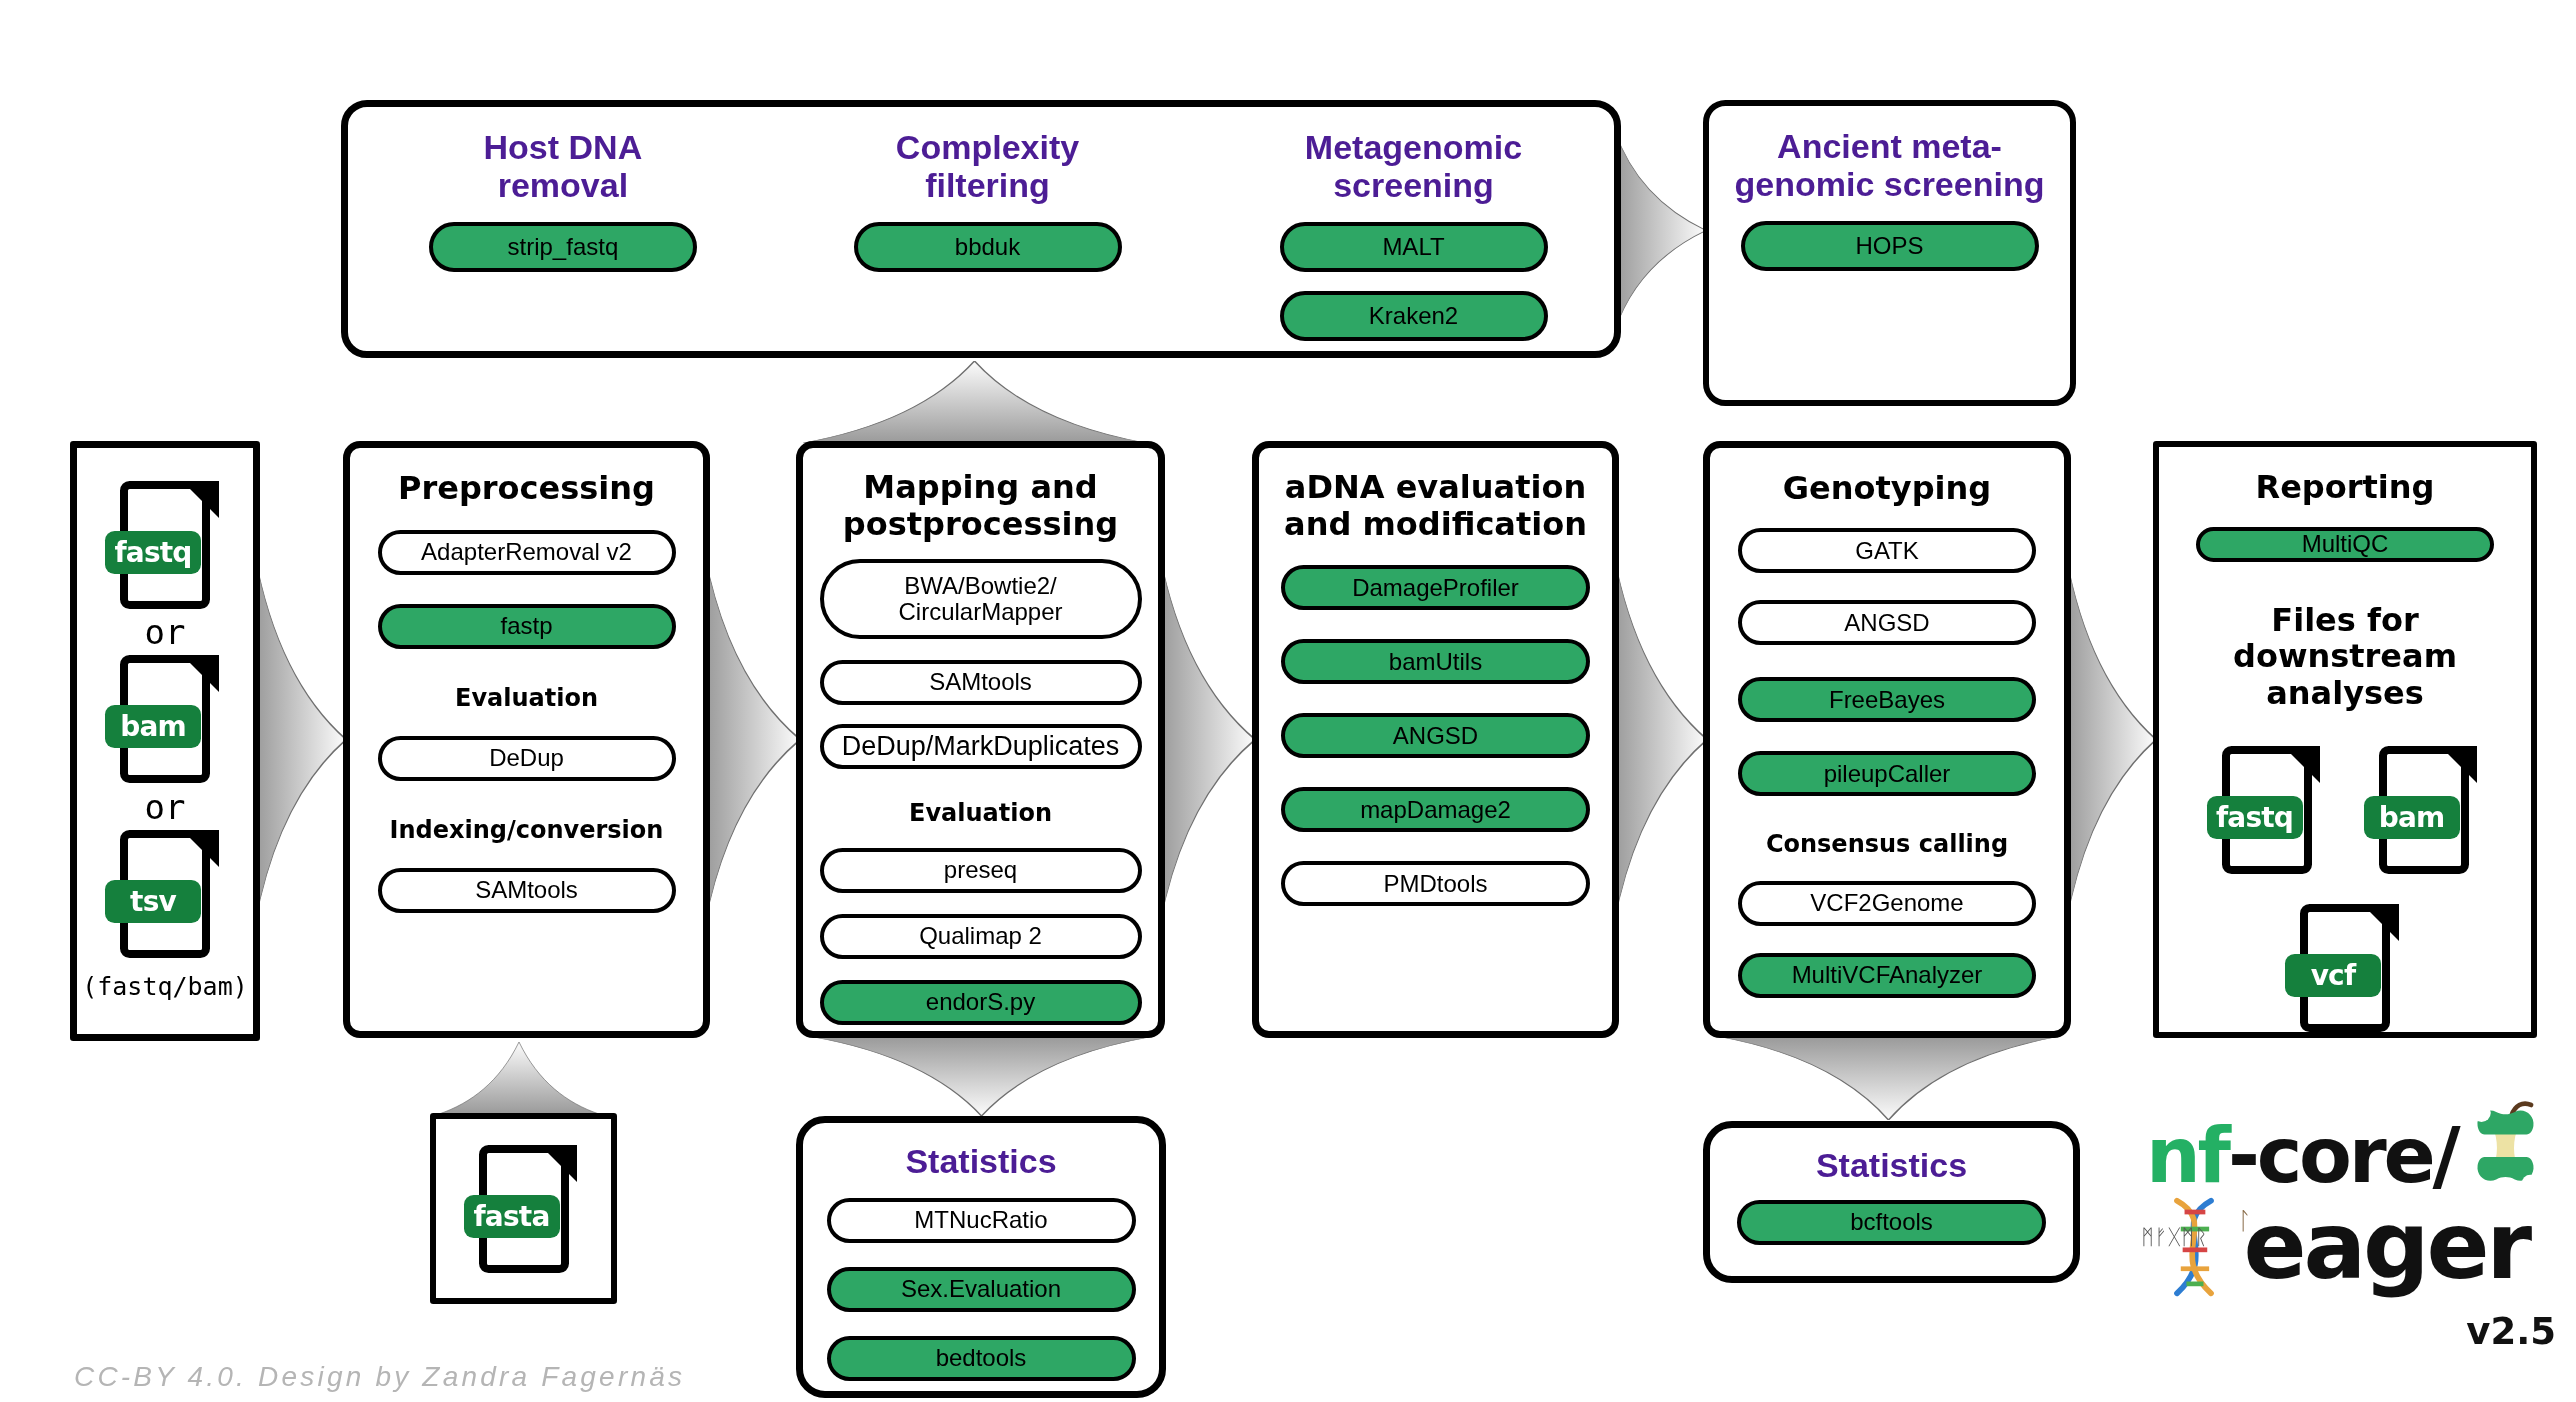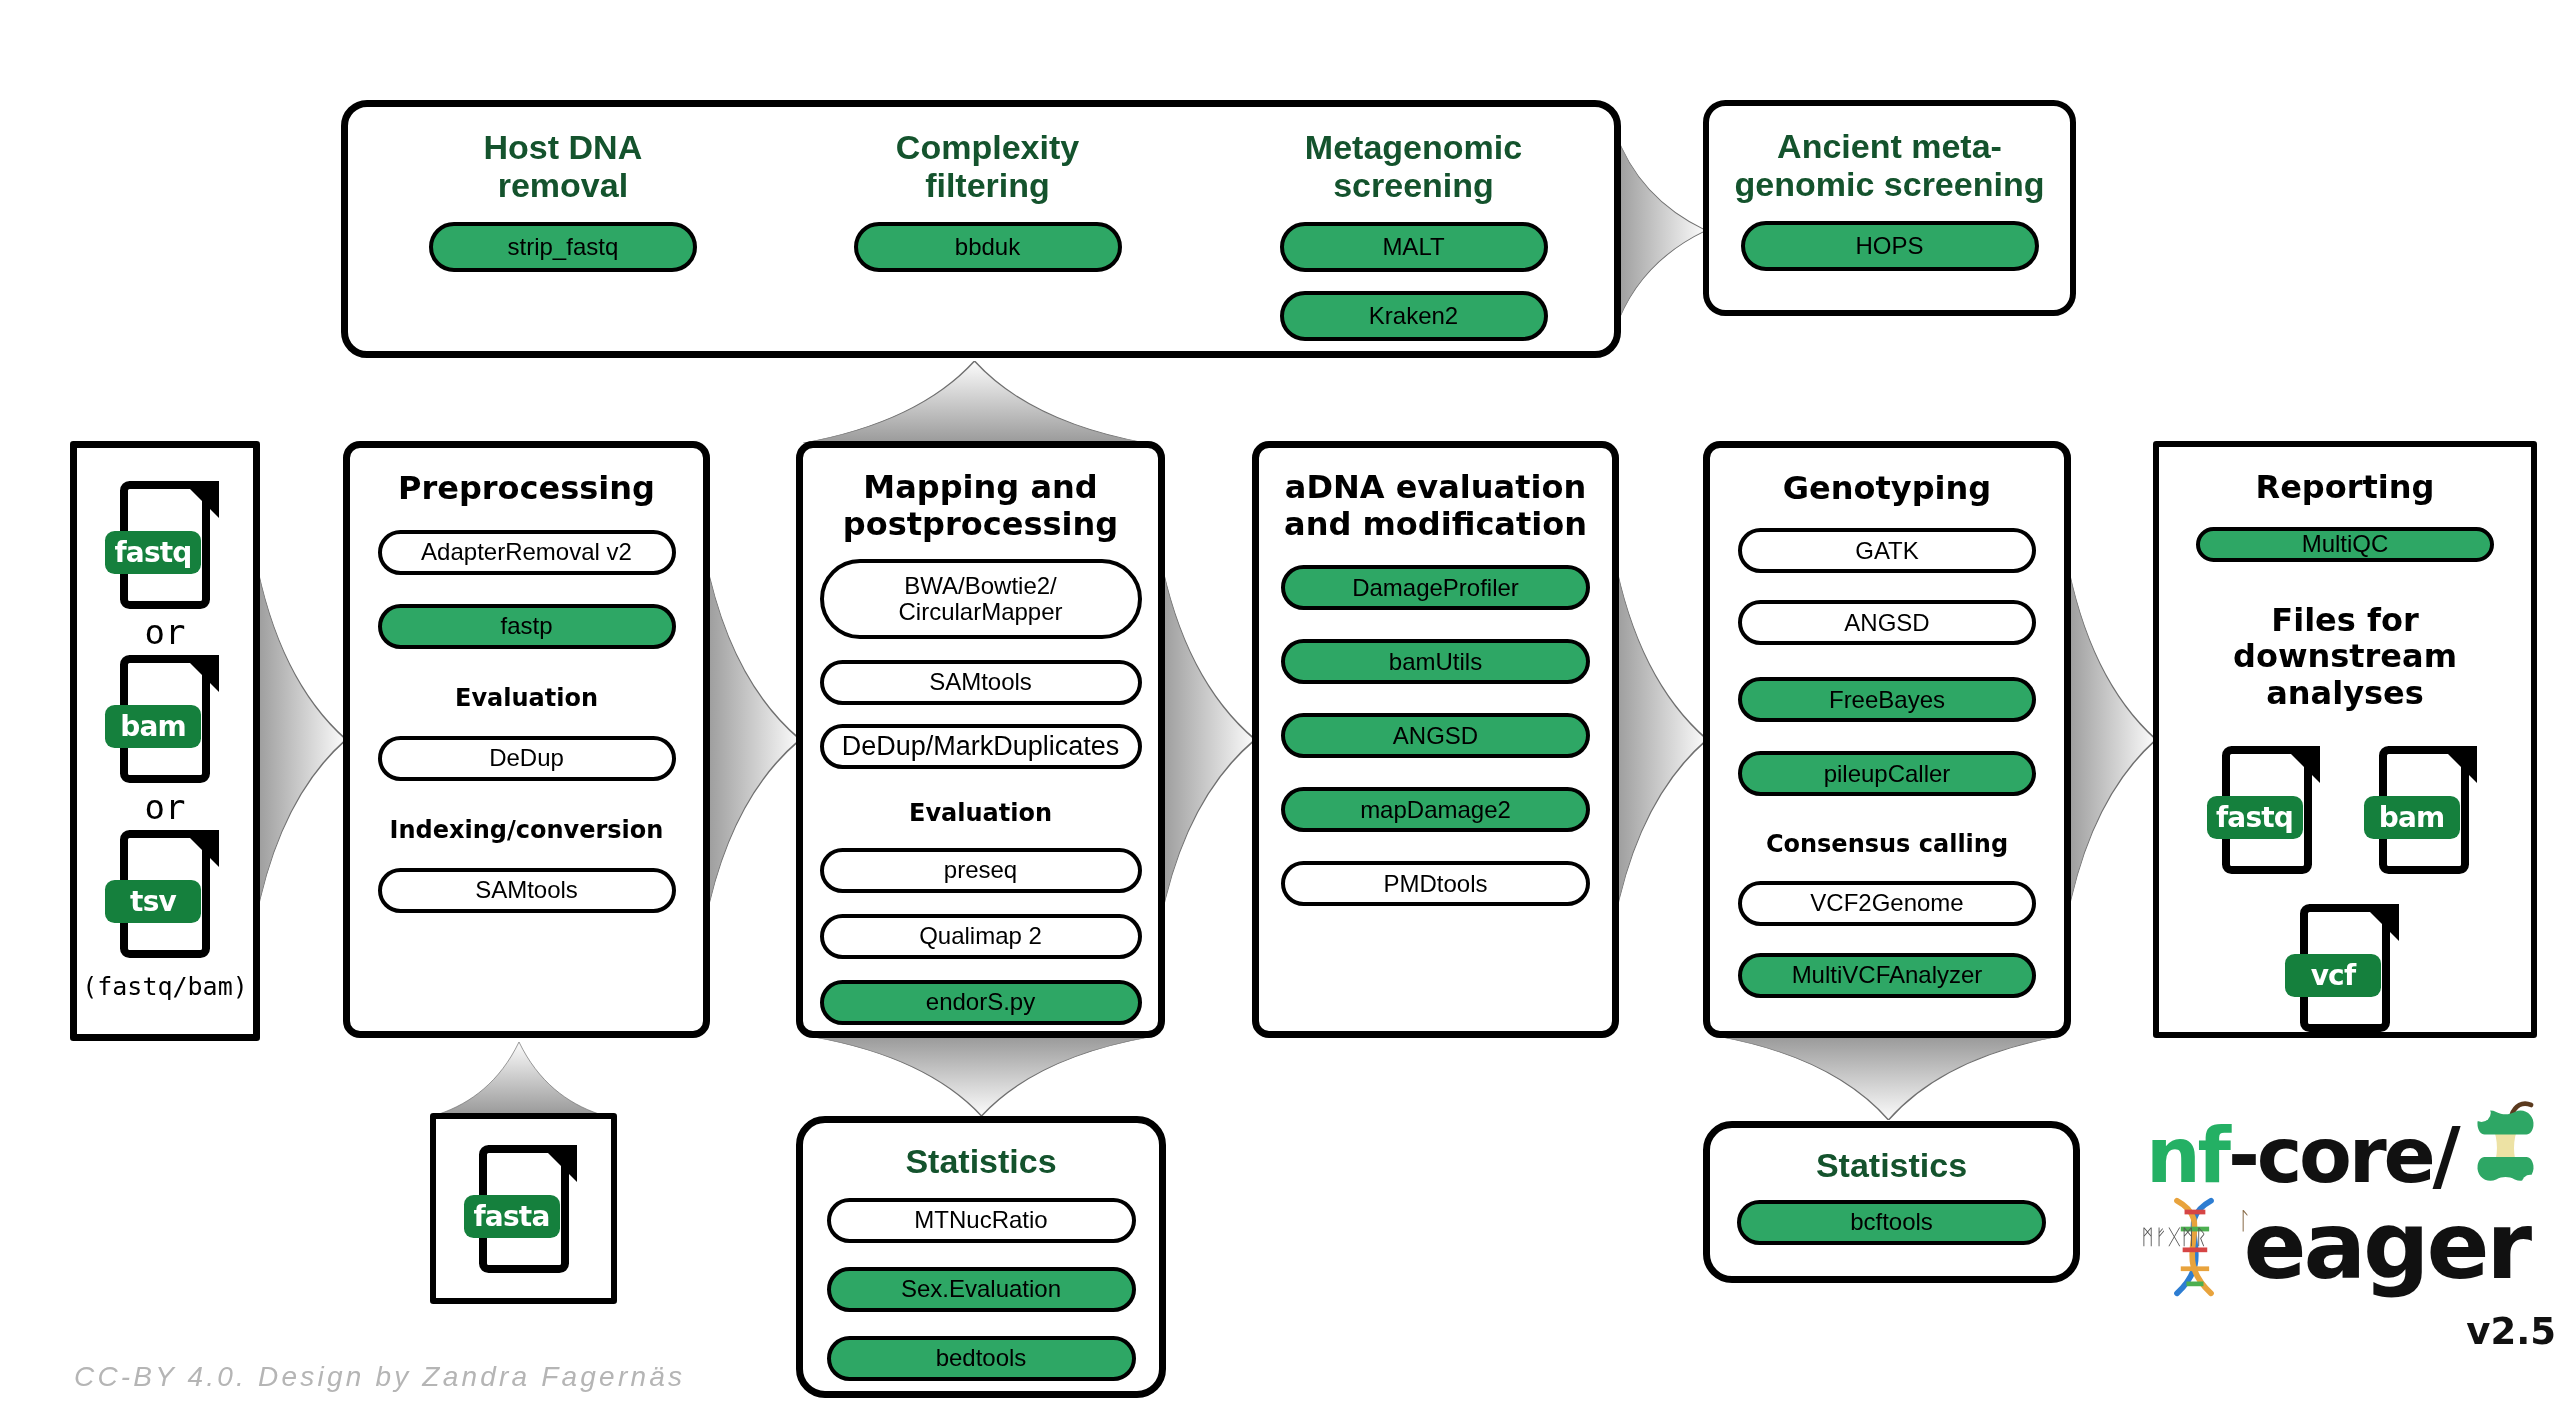--- a/index.html
+++ b/index.html
@@ -6,21 +6,21 @@
   #canvas{position:relative;width:2576px;height:1403px;background:#ffffff;overflow:hidden;
           font-family:"Liberation Sans",sans-serif;}
 
   
   .rbox{position:absolute;background:#fff;border:7.2px solid #000;border-radius:17px;box-sizing:border-box;}
   .sqbox{position:absolute;background:#fff;border:7.2px solid #000;border-radius:3.2px;box-sizing:border-box;}
   .col{display:flex;flex-direction:column;align-items:center;}
 
   
   .toptitle{font-family:"Liberation Sans",sans-serif;font-weight:bold;font-size:34px;line-height:1.12;
-            text-align:center;white-space:pre-line;color:#14532d;}
+            text-align:center;white-space:pre-line;color:#4c1d95;}
   .maintitle{font-family:"DejaVu Sans",sans-serif;font-weight:bold;font-size:32px;line-height:1.15;
              text-align:center;white-space:pre-line;color:#000;letter-spacing:0px;}
   .subtitle{font-family:"DejaVu Sans",sans-serif;font-weight:bold;font-size:24px;text-align:right;color:#000;}
 
   
   .pill{display:flex;align-items:center;justify-content:center;box-sizing:border-box;
         border:4px solid #000;border-radius:56px;background:#ffffff;
         font-family:"Liberation Sans",sans-serif;font-size:24px;color:#000;
         width:298px;height:45px;text-align:center;white-space:pre-line;line-height:1.08;}
   .pill.green{background:#2EA765;}
@@ -191,21 +191,21 @@
       <div class="pill green top" style="margin-top:17.6px;">bbduk</div>
     </div>
     <div style="position:absolute;left:865px;top:21px;width:401px;" class="col">
       <div class="toptitle">Metagenomic
 screening</div>
       <div class="pill green top" style="margin-top:17.6px;">MALT</div>
       <div class="pill green top" style="margin-top:19px;">Kraken2</div>
     </div>
   </div>
 
-  <div class="rbox" style="left:1703px;top:100px;width:373px;height:216px;border-radius:22.4px;border-width:6.4px;">
+  <div class="rbox" style="left:1703px;top:100px;width:373px;height:306px;border-radius:22.4px;border-width:6.4px;">
     <div class="col" style="padding-top:21px;">
       <div class="toptitle">Ancient meta-
 genomic screening</div>
       <div class="pill green top" style="margin-top:17.6px;width:298px;">HOPS</div>
     </div>
   </div>
 
   <div class="sqbox col" style="left:70px;top:441px;width:190px;height:600px;justify-content:center;gap:6.4px;">
     <div class="fileicon">
       <div class="fi-page"></div>

